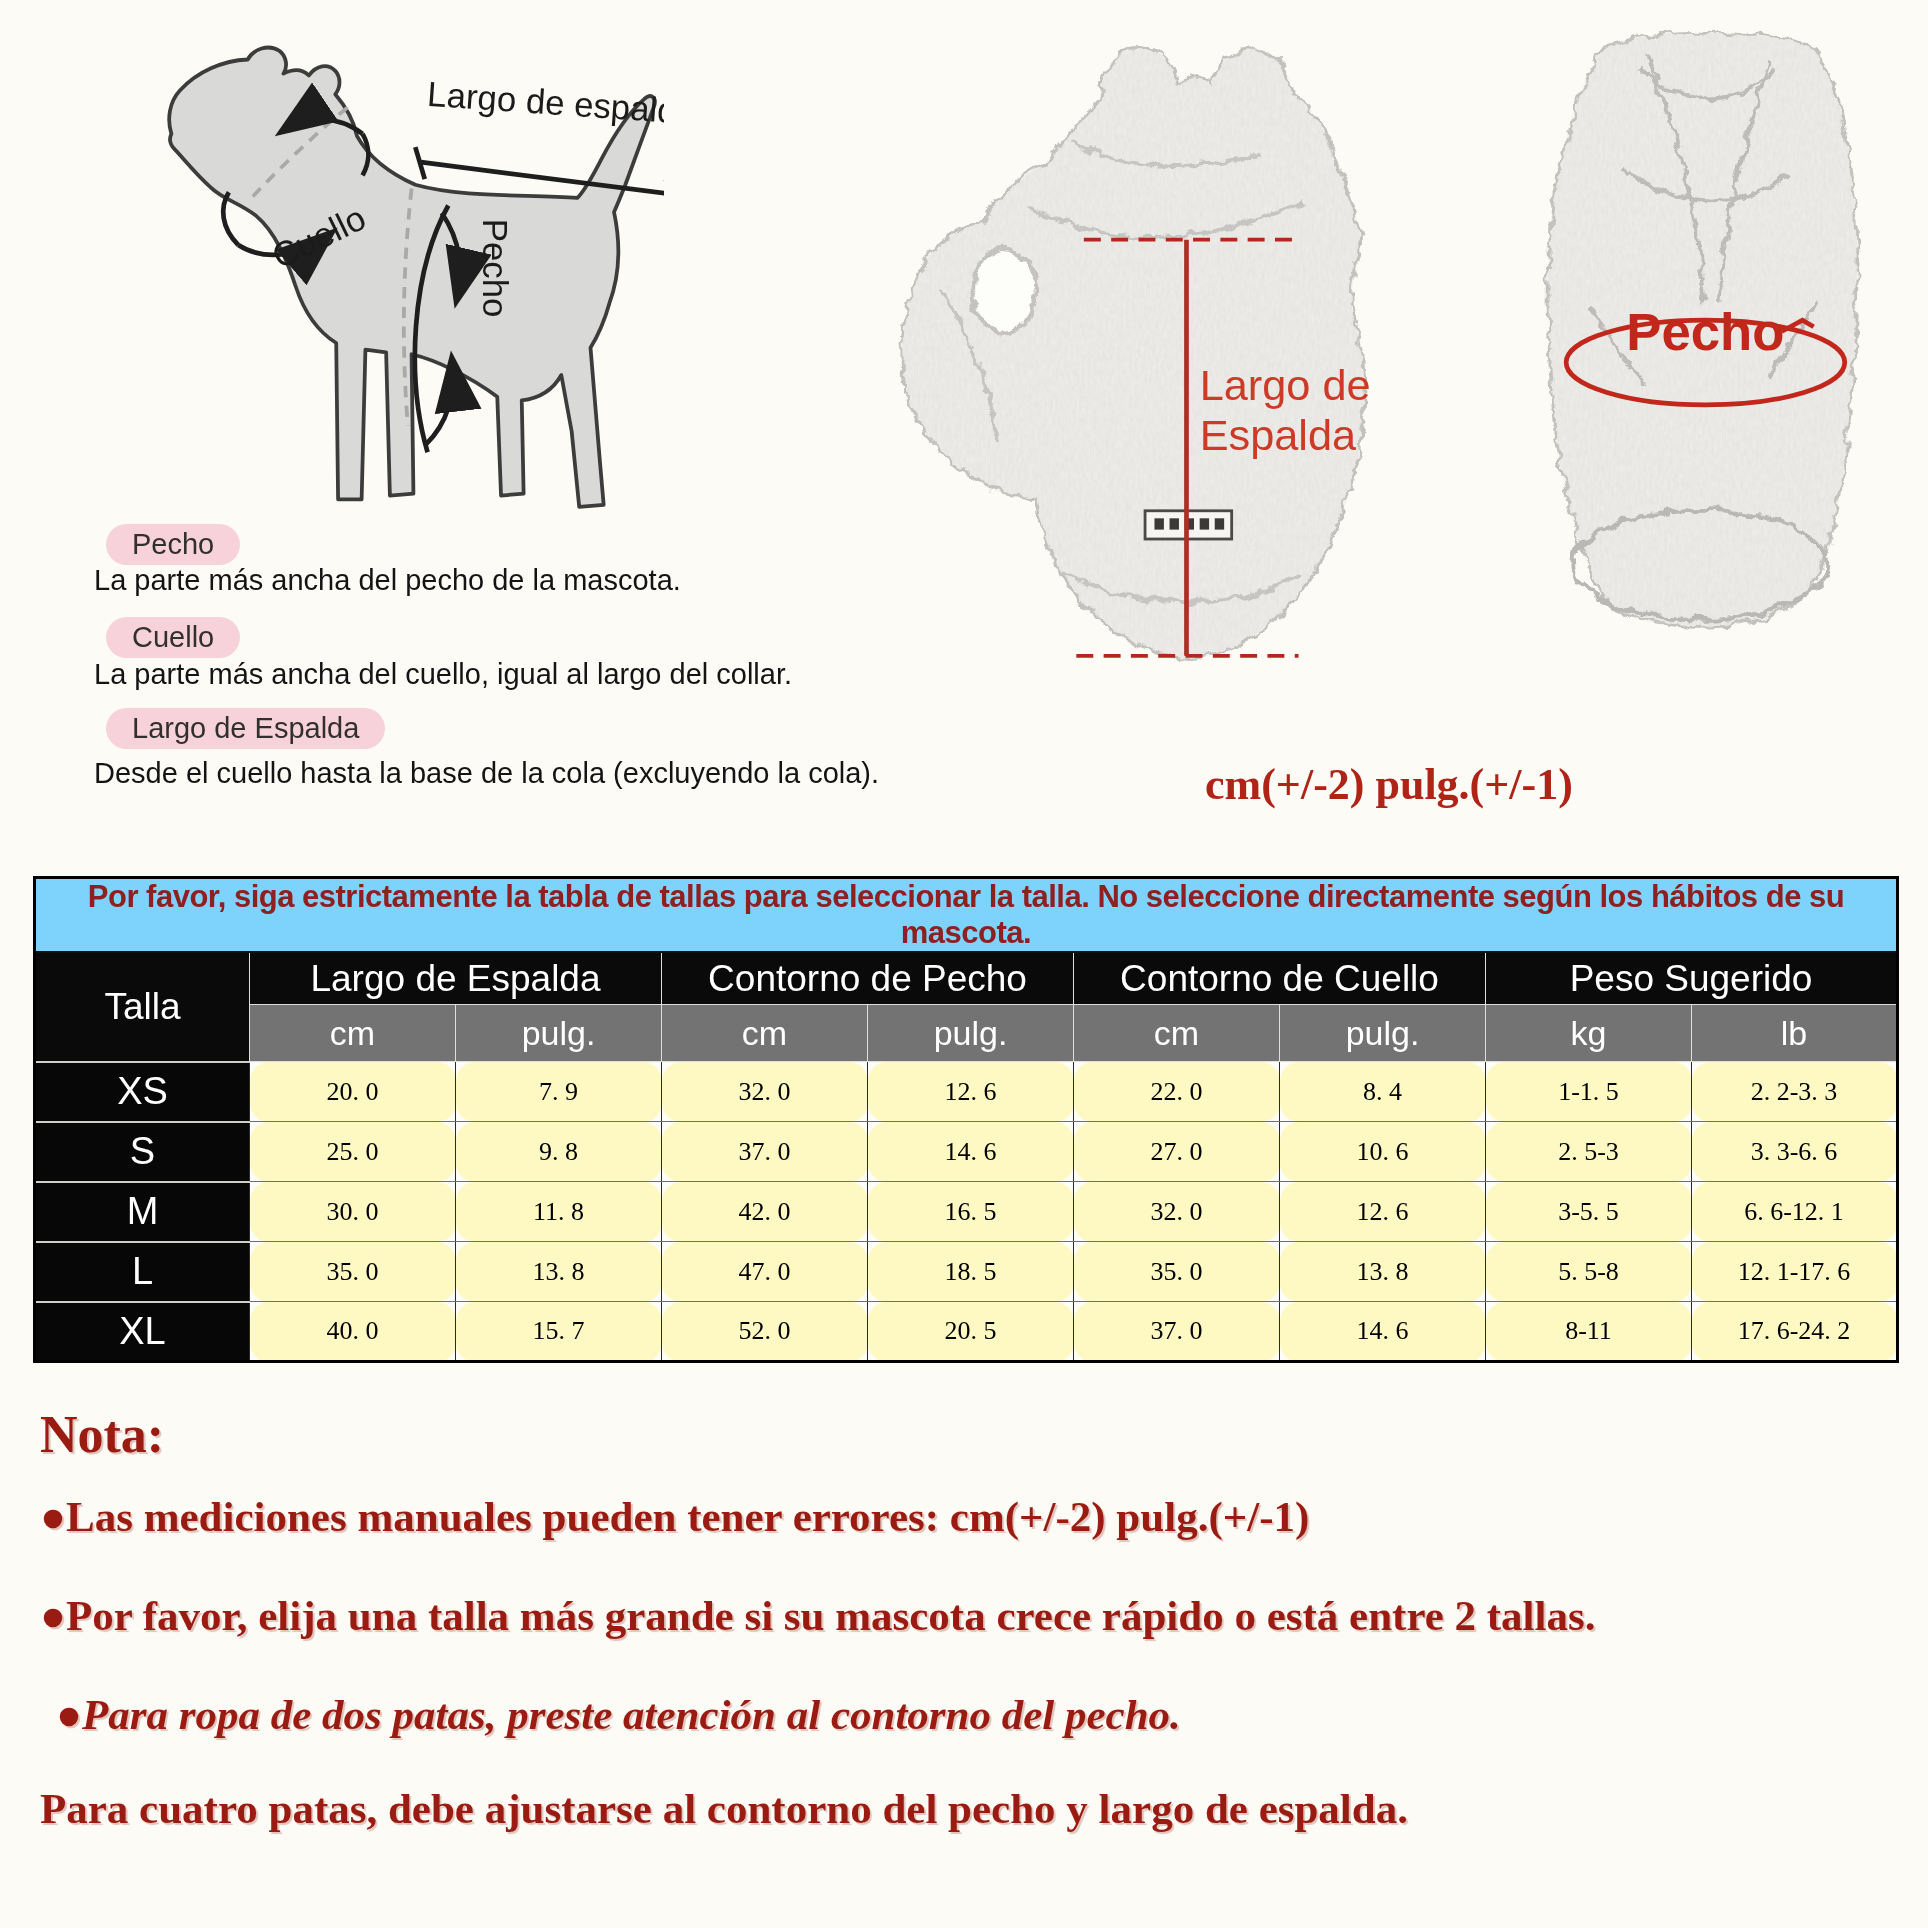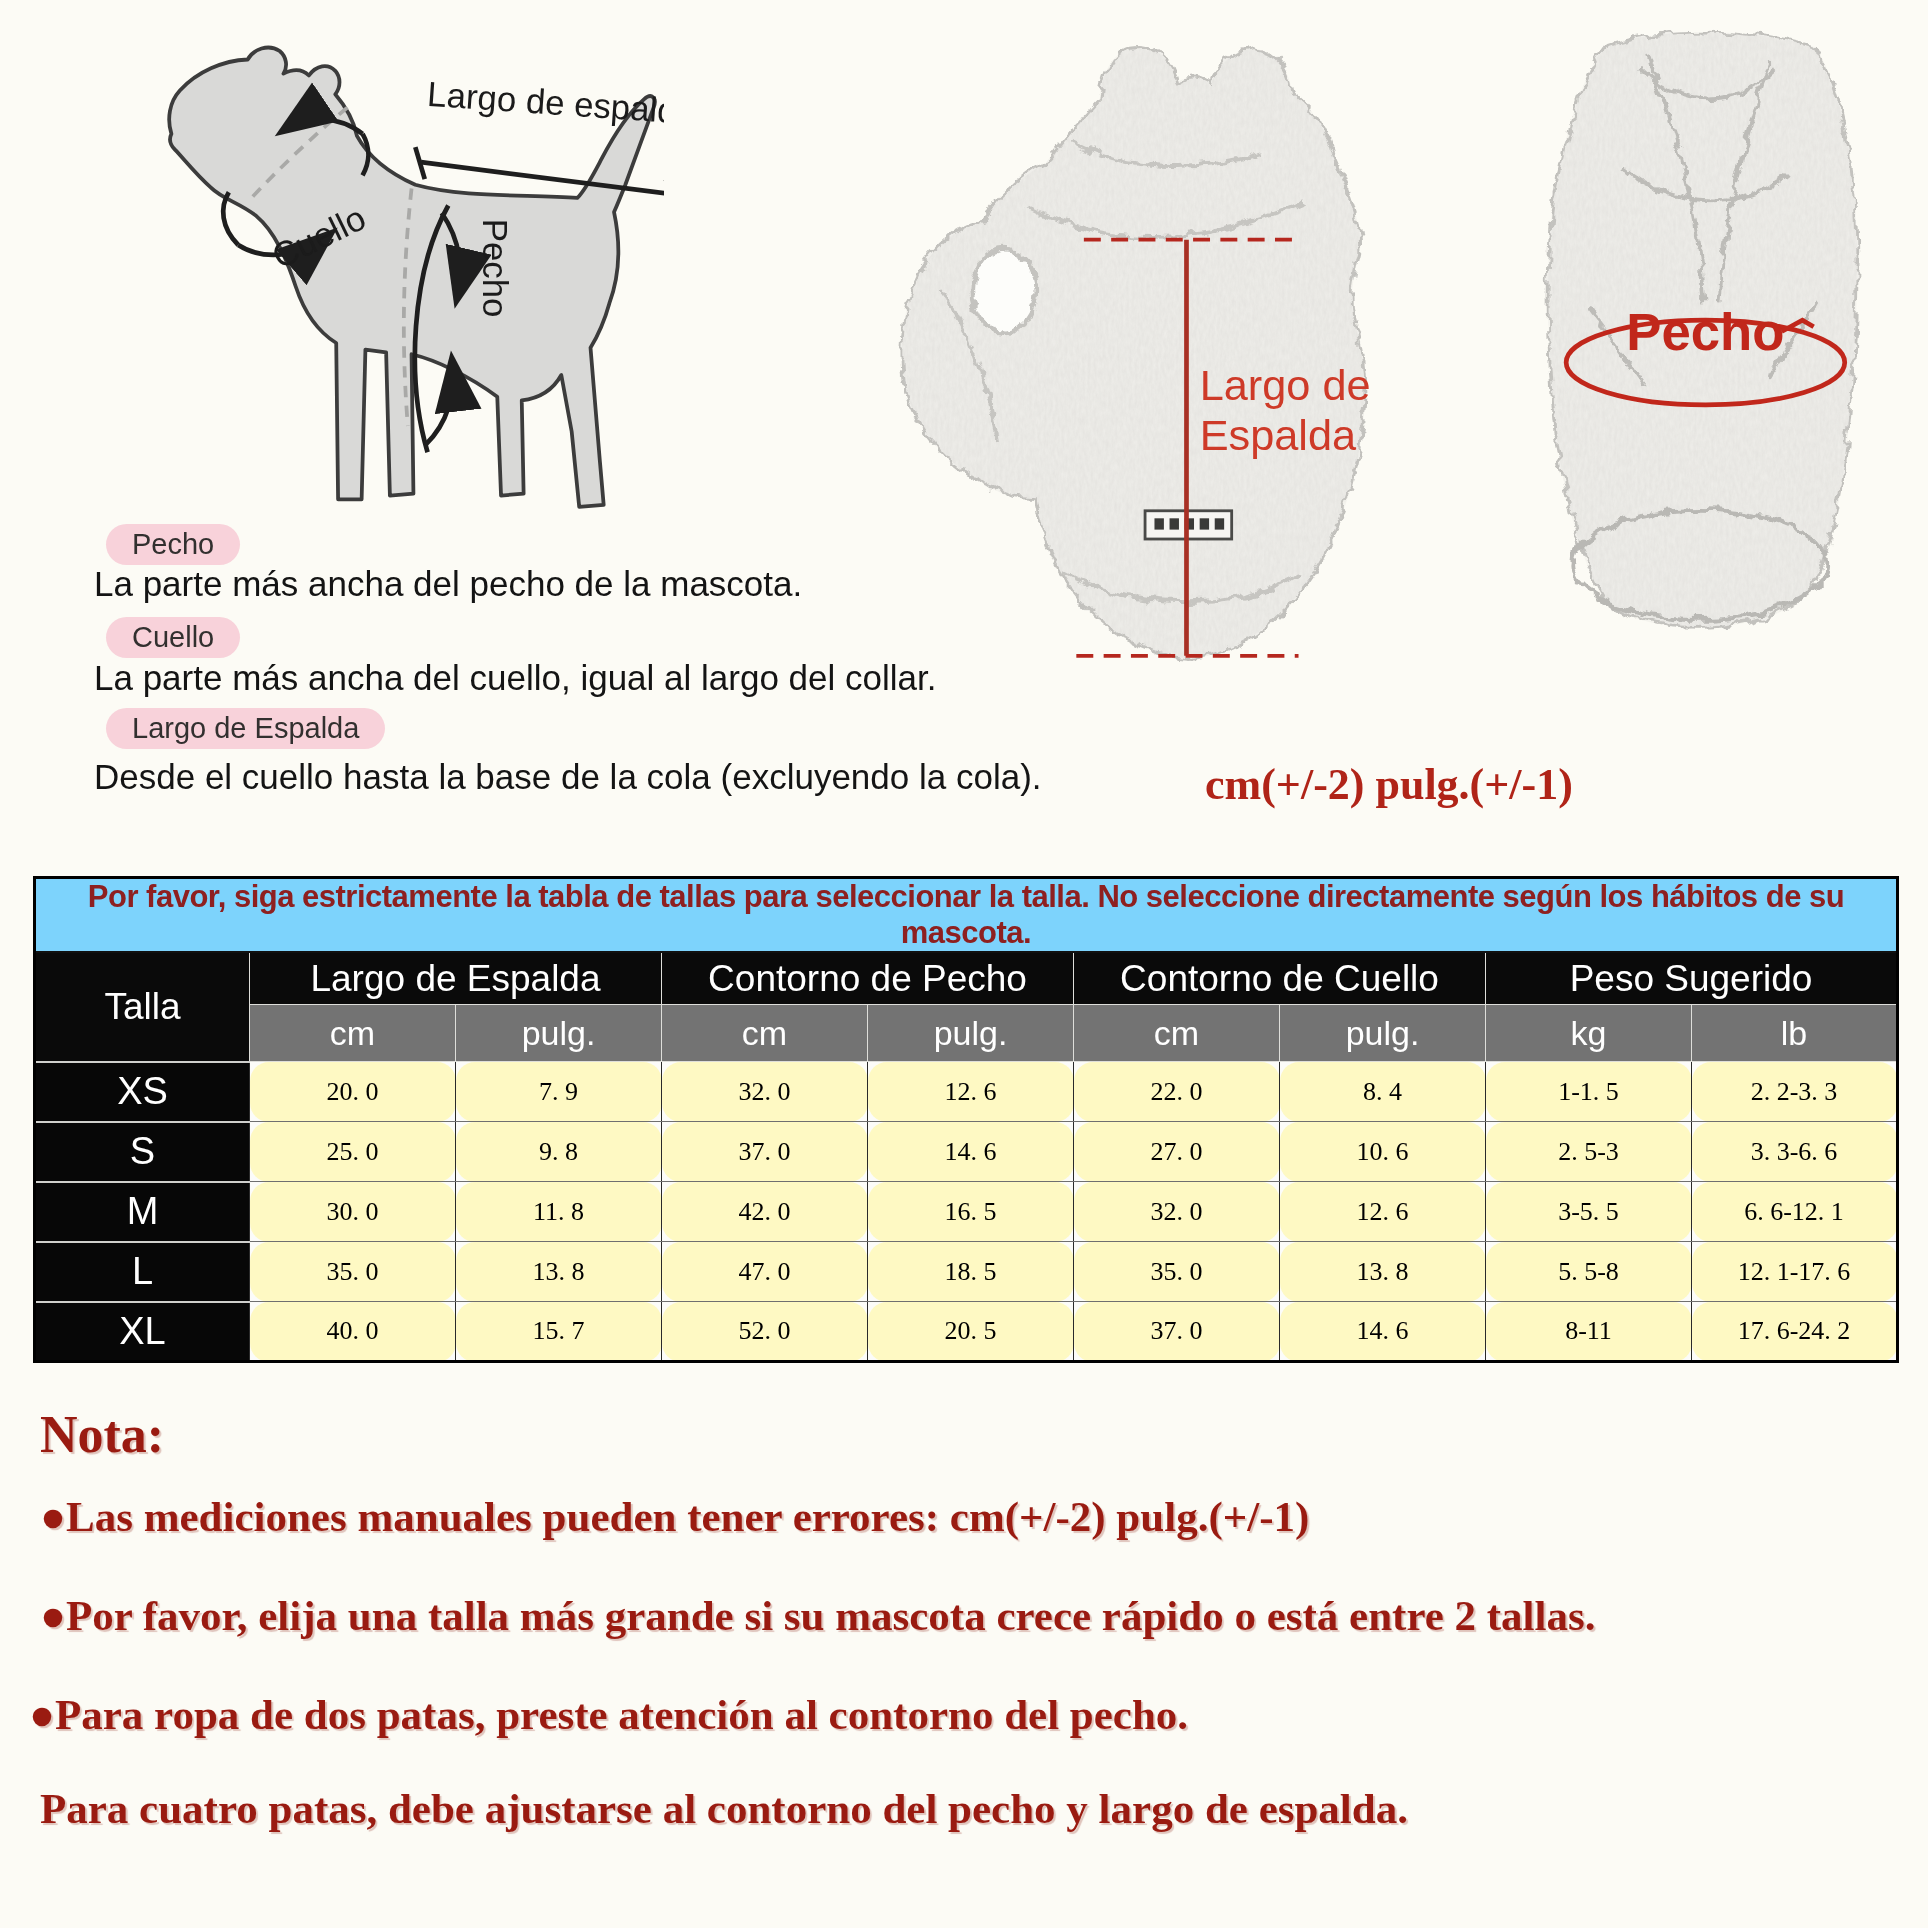--- a/index.html
+++ b/index.html
@@ -1,21 +1,21 @@
 <!DOCTYPE html>
 <html style="font-size:15px"><head>
 <meta charset="utf-8">
 <style>
   html,body{margin:0;padding:0;}
   body{width:1928px;height:1928px;background:#fcfbf5;font-family:"Liberation Sans",sans-serif;position:relative;overflow:hidden;}
   .abs{position:absolute;}
 
   
   .pill{background:#f8d2da;border-radius:22.6px;padding:3.8px 26px;font-size:29px;color:#32302f;width:max-content;}
-  .def{font-size:35px;color:#141414;white-space:nowrap;}
+  .def{font-size:29px;color:#141414;white-space:nowrap;}
 
   
   .tol{font-family:"Liberation Serif",serif;font-weight:bold;font-size:44px;color:#b02418;white-space:nowrap;}
 
   
   table.size-table{border-collapse:collapse;table-layout:fixed;width:1863px;border:3.8px solid #000;background:#fcfcf9;}
   table.size-table td,table.size-table th{text-align:center;vertical-align:middle;padding:0;}
   tr.warn-row td{height:53px;background:#7dd3fc;color:#8e2020;font-weight:600;font-size:31px;letter-spacing:-0.5px;border-bottom:2.8px solid #111;}
   tr.grp-row th{height:51px;background:#0a0a0a;color:#fff;font-weight:normal;font-size:37px;border:1.9px solid #dededa;}
   tr.unit-row th{height:56px;background:#737373;color:#fff;font-weight:normal;font-size:34px;border:1.9px solid #dededa;}
@@ -250,15 +250,15 @@
       <td>14. 6</td>
       <td>8-11</td>
       <td>17. 6-24. 2</td>
     </tr>
   </tbody>
 </table>
 
 <div class="abs note-title" style="left:40px;top:1405px;">Nota:</div>
 <div class="abs note-item" style="left:40px;top:1492px;">●Las mediciones manuales pueden tener errores: cm(+/-2) pulg.(+/-1)</div>
 <div class="abs note-item" style="left:40px;top:1591px;">●Por favor, elija una talla más grande si su mascota crece rápido o está entre 2 tallas.</div>
-<div class="abs note-item" style="left:29px;top:1690px;">●Para ropa de dos patas, preste atención al contorno del pecho.</div>
+<div class="abs note-item" style="left:56px;top:1690px;font-style:italic;">●Para ropa de dos patas, preste atención al contorno del pecho.</div>
 <div class="abs note-item" style="left:40px;top:1784px;">Para cuatro patas, debe ajustarse al contorno del pecho y largo de espalda.</div>
 
 
 </body></html>

